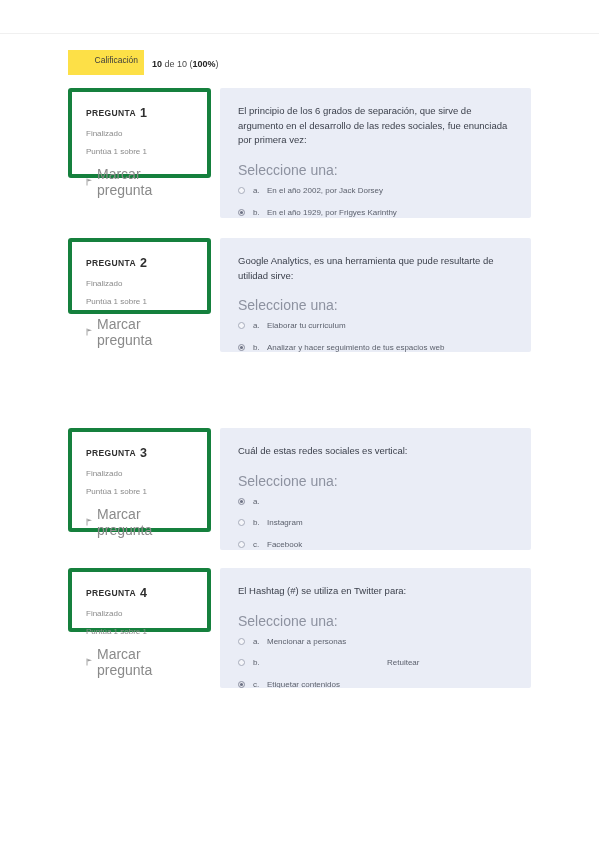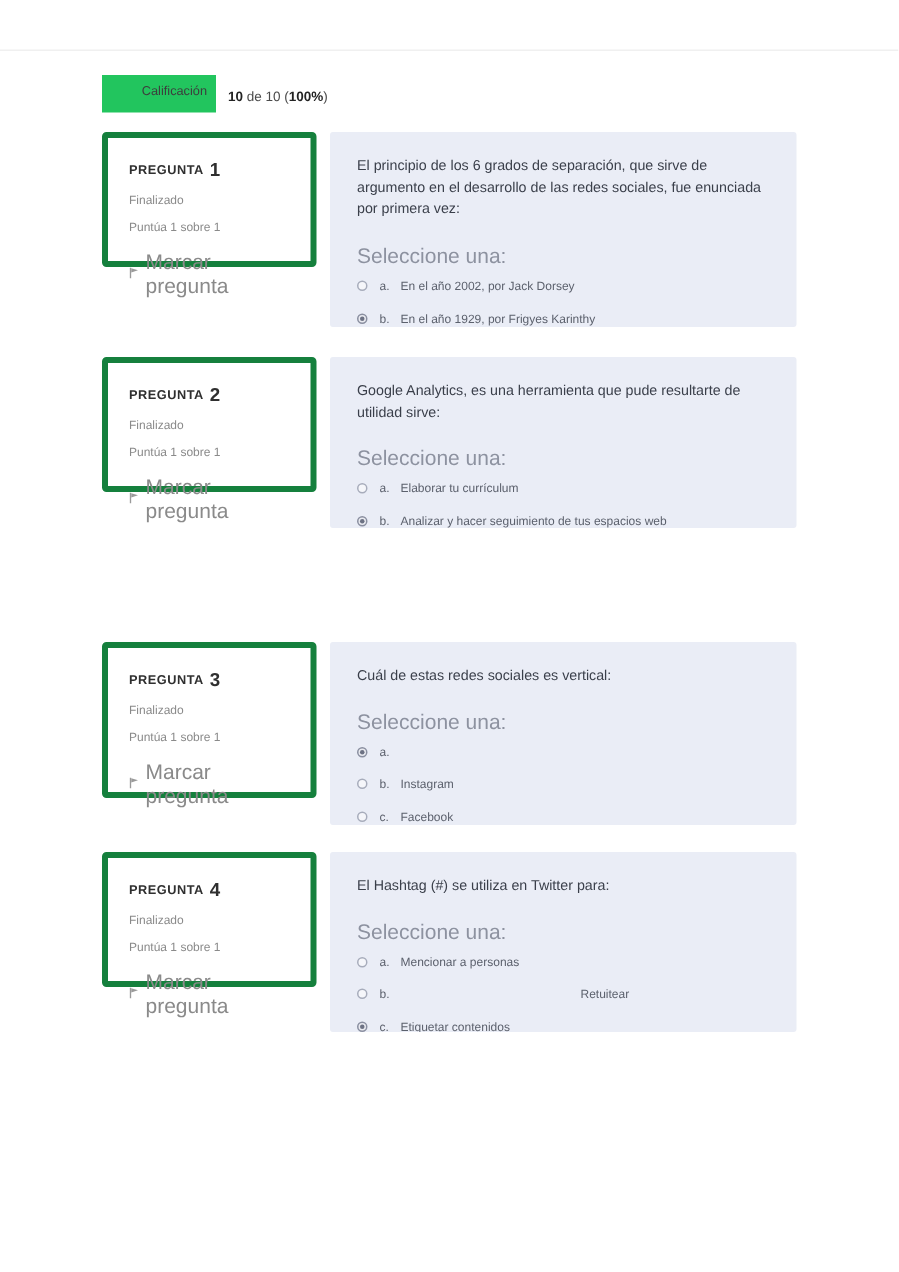--- a/index.html
+++ b/index.html
@@ -35,21 +35,21 @@
   
   .grade-row {
     position: absolute;
     left: 68px;
     top: 50px;
     display: flex;
     align-items: stretch;
   }
   .grade-label-cell {
     width: 76px;
-    background: #22c55e;
+    background: #fde047;
     padding: 5px 6px 10px 0;
     box-sizing: border-box;
     text-align: right;
     font-size: 8.5px;
     color: #3d3d3d;
     line-height: 1.2;
   }
   .grade-value-cell {
     padding: 9px 0 0 8px;
     font-size: 9px;
@@ -226,21 +226,21 @@
             </li>
             <li class="option">
               <span class="radio checked"></span>
               <span class="opt-letter">b.</span>
               <span class="opt-text">En el año 1929, por Frigyes Karinthy</span>
             </li>
           </ul>
         </div>
       </div>
       <div class="question" style="top: 238px;">
-        <div class="info-panel" style="height: 90px;">
+        <div class="info-panel" style="height: 76px;">
           <div class="q-title"><span>PREGUNTA</span><span class="q-num">2</span></div>
           <div class="q-meta">Finalizado</div>
           <div class="q-meta">Puntúa 1 sobre 1</div>
           <div class="q-flag">
             <span class="flag-icon">
               <svg viewBox="0 0 7 8" width="7" height="8" aria-hidden="true">
                 <path d="M1 0.5 L1 7.5" stroke="#9a9a9a" stroke-width="0.9" fill="none"></path>
                 <path d="M1.5 0.9 L6 2.2 L1.5 3.6 Z" fill="#9a9a9a"></path>
               </svg>
             </span>
@@ -294,21 +294,21 @@
             </li>
             <li class="option">
               <span class="radio"></span>
               <span class="opt-letter">c.</span>
               <span class="opt-text">Facebook</span>
             </li>
           </ul>
         </div>
       </div>
       <div class="question" style="top: 568px;">
-        <div class="info-panel" style="height: 90px;">
+        <div class="info-panel" style="height: 64px;">
           <div class="q-title"><span>PREGUNTA</span><span class="q-num">4</span></div>
           <div class="q-meta">Finalizado</div>
           <div class="q-meta">Puntúa 1 sobre 1</div>
           <div class="q-flag">
             <span class="flag-icon">
               <svg viewBox="0 0 7 8" width="7" height="8" aria-hidden="true">
                 <path d="M1 0.5 L1 7.5" stroke="#9a9a9a" stroke-width="0.9" fill="none"></path>
                 <path d="M1.5 0.9 L6 2.2 L1.5 3.6 Z" fill="#9a9a9a"></path>
               </svg>
             </span>

